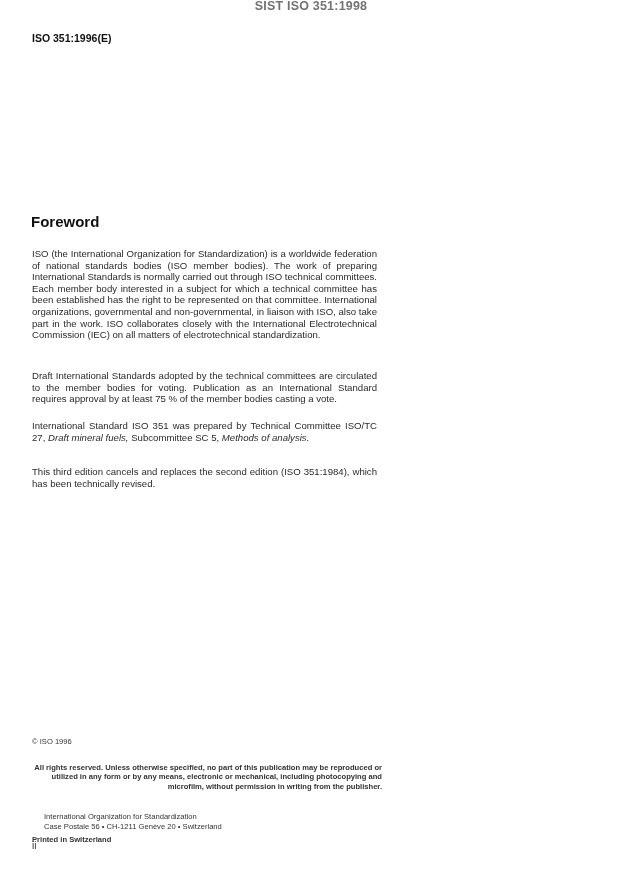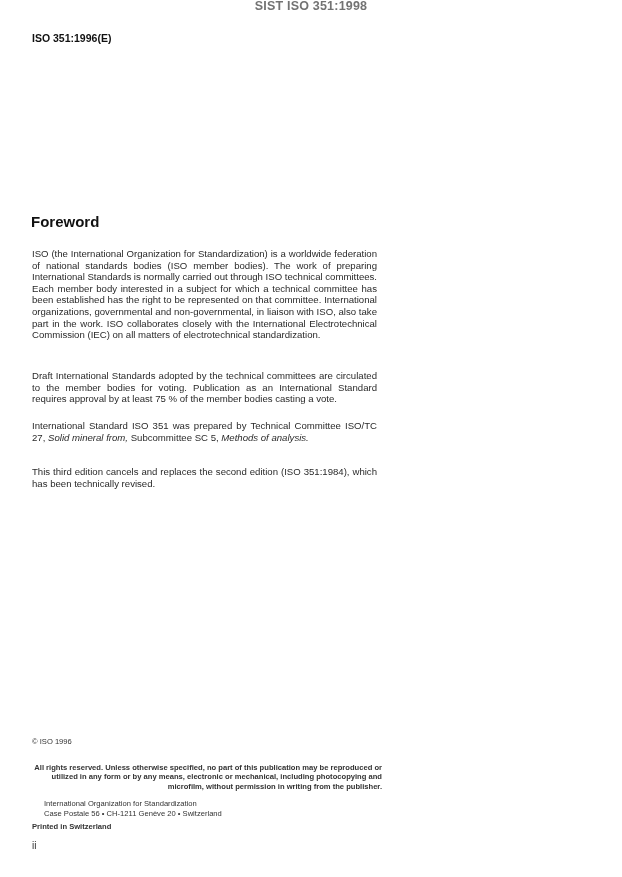--- a/index.html
+++ b/index.html
@@ -9,36 +9,36 @@
     .heading { position:absolute; top:213px; left:31px; font-weight:bold; font-size:15px; color:#111; }
     .body-text { position:absolute; left:32px; width:345px; font-size:9.6px; line-height:11.6px; text-align:justify; color:#2a2a2a; }
     .body-text span.it { font-style:italic; }
     .p1 { top:248px; }
     .p2 { top:370px; }
     .p3 { top:420px; }
     .p4 { top:466px; }
     .copyright { position:absolute; left:32px; top:737px; width:350px; font-size:7.6px; line-height:9.6px; color:#333; }
     .copyright .line1 { margin-bottom:16px; }
     .copyright .rights { text-align:right;font-weight:bold; }
-    .copyright .org { padding-left:12px; margin-top:8px; }
+    .copyright .org { padding-left:12px; margin-top:21px; }
     .copyright .printed { margin-top:3px;font-weight:bold; }
     .page-num { position:absolute; left:32px; top:840px; font-size:10px; color:#333; }
   </style>
 </head>
 <body>
 
 <div class="watermark">SIST ISO 351:1998</div>
 
 <div class="doc-id">ISO 351:1996(E)</div>
 
 <div class="heading">Foreword</div>
 
 <p class="body-text p1" style="margin:0">ISO (the International Organization for Standardization) is a worldwide federation of national standards bodies (ISO member bodies). The work of preparing International Standards is normally carried out through ISO technical committees. Each member body interested in a subject for which a technical committee has been established has the right to be represented on that committee. International organizations, governmental and non-governmental, in liaison with ISO, also take part in the work. ISO collaborates closely with the International Electrotechnical Commission (IEC) on all matters of electrotechnical standardization.</p>
 <p class="body-text p2" style="margin:0">Draft International Standards adopted by the technical committees are circulated to the member bodies for voting. Publication as an International Standard requires approval by at least 75 % of the member bodies casting a vote.</p>
-<p class="body-text p3" style="margin:0"><span>International Standard ISO 351 was prepared by Technical Committee ISO/TC 27, </span><span class="it">Solid mineral from,</span><span> Subcommittee SC 5, </span><span class="it">Methods of analysis.</span></p>
+<p class="body-text p3" style="margin:0"><span>International Standard ISO 351 was prepared by Technical Committee ISO/TC 27, </span><span class="it">Draft mineral fuels,</span><span> Subcommittee SC 5, </span><span class="it">Methods of analysis.</span></p>
 <p class="body-text p4" style="margin:0">This third edition cancels and replaces the second edition (ISO 351:1984), which has been technically revised.</p>
 
 <div class="copyright">
   <div class="line1">© ISO 1996</div>
   <div class="rights">All rights reserved. Unless otherwise specified, no part of this publication may be reproduced or utilized in any form or by any means, electronic or mechanical, including photocopying and microfilm, without permission in writing from the publisher.</div>
   <div class="org">
     <div>International Organization for Standardization</div>
     <div>Case Postale 56 • CH-1211 Genève 20 • Switzerland</div>
   </div>
   <div class="printed">Printed in Switzerland</div>

